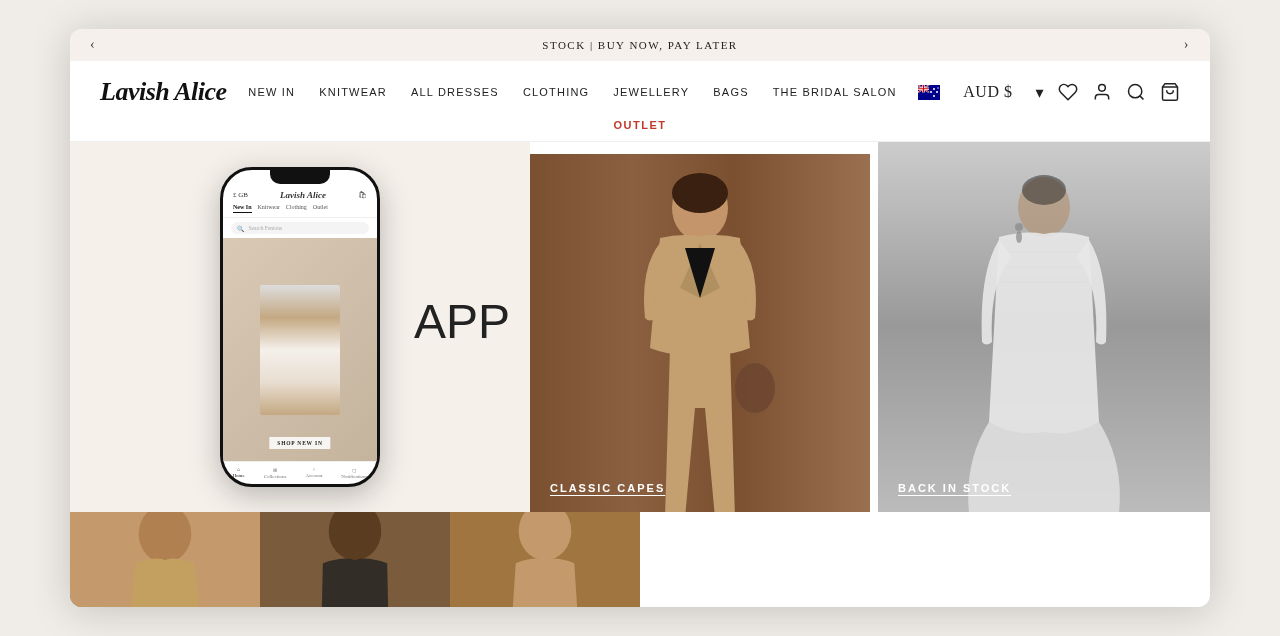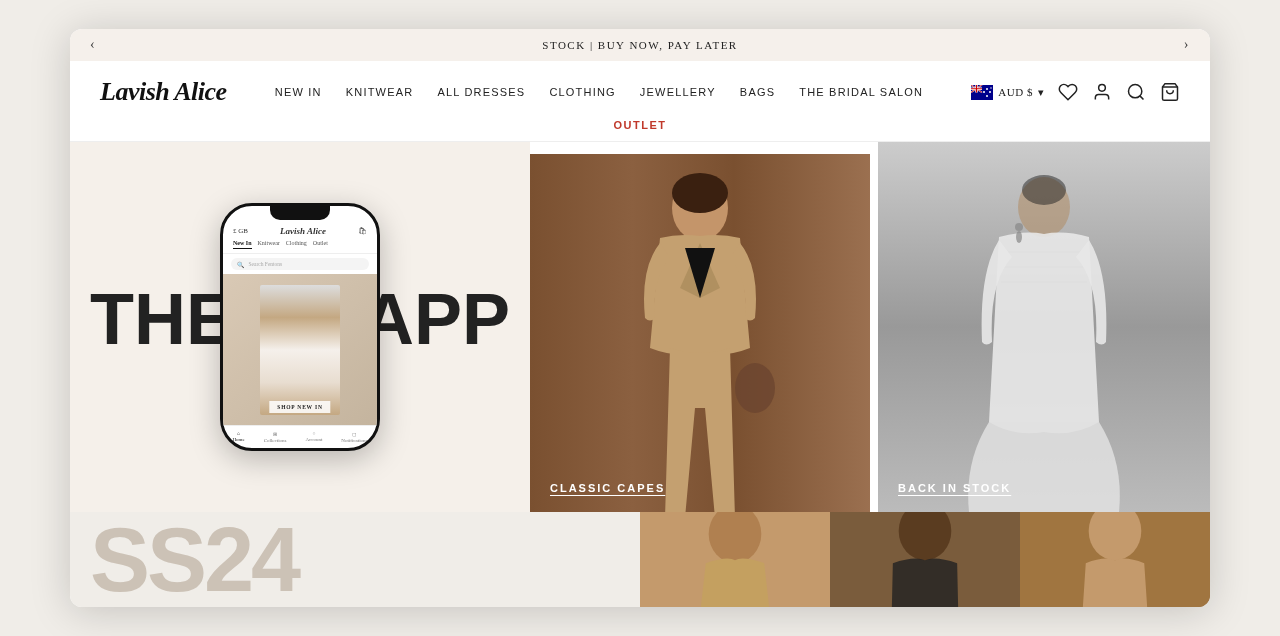--- a/index.html
+++ b/index.html
@@ -75,22 +75,22 @@
       white-space: nowrap;
     }
     .header-icons {
       display: flex;
       align-items: center;
       gap: 14px;
     }
     .currency-selector {
       display: flex;
       align-items: center;
-      gap: 5px;
-      font-size: 11px;
+      gap: 23px;
+      font-size: 16px;
       letter-spacing: 0.5px;
       cursor: pointer;
       color: #222;
     }
     .icon-btn {
       cursor: pointer;
       color: #222;
       font-size: 16px;
       display: flex;
       align-items: center;
@@ -134,30 +134,30 @@
       font-weight: 900;
       color: #222;
       font-family: Arial, sans-serif;
       z-index: 1;
     }
     .app-text-app {
       position: absolute;
       right: 20px;
       top: 50%;
       transform: translateY(-60%);
-      font-size: 72px;
-      font-weight: 700;
+      font-size: 48px;
+      font-weight: 400;
       color: #222;
       font-family: Arial, sans-serif;
       z-index: 1;
     }
     
     .phone-mockup {
       width: 160px;
-      height: 248px;
+      height: 320px;
       background: #fff;
       border-radius: 32px;
       border: 3px solid #111;
       position: relative;
       z-index: 2;
       overflow: hidden;
       box-shadow: 0 8px 30px rgba(0,0,0,0.25);
       display: flex;
       flex-direction: column;
     }
@@ -393,21 +393,20 @@
     </div>
 
     <div class="outlet-bar">
       <span class="outlet-link">OUTLET</span>
     </div>
   </div>
 
   <div class="hero-grid">
 
     <div class="app-panel">
-      <span class="app-text-the">THE</span>
       <span class="app-text-app">APP</span>
 
       <div class="phone-mockup">
         <div class="phone-notch"></div>
         <div class="phone-header">
           <span>£ GB</span>
           <span class="phone-logo">Lavish Alice</span>
           <span>🛍</span>
         </div>
         <div class="phone-nav-tabs">
@@ -521,23 +520,20 @@
 
           <path d="M115 280 Q90 320 95 370 L245 370 Q250 320 225 280 Z" fill="#e0e0e0" opacity="0.85"></path>
         </svg>
       </div>
       <span class="panel-label">BACK IN STOCK</span>
     </div>
 
   </div>
 
   <div class="bottom-section">
-    <div class="bottom-left">
-      <span class="bottom-year-text">SS24</span>
-    </div>
     <div class="bottom-right">
       <div class="bottom-thumb thumb-1">
         <svg width="100%" height="100%" viewBox="0 0 130 95" preserveAspectRatio="xMidYMid slice">
           <rect width="130" height="95" fill="#c49a6c"></rect>
           <ellipse cx="65" cy="30" rx="18" ry="20" fill="#b08050"></ellipse>
           <path d="M45 50 Q60 45 65 48 Q70 45 85 50 L90 95 Q75 98 65 97 Q55 98 40 95 Z" fill="#c4a060"></path>
         </svg>
       </div>
       <div class="bottom-thumb thumb-2">
         <svg width="100%" height="100%" viewBox="0 0 130 95" preserveAspectRatio="xMidYMid slice">

